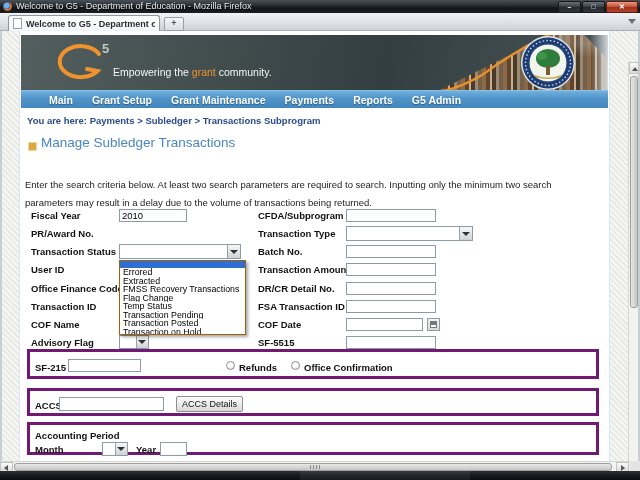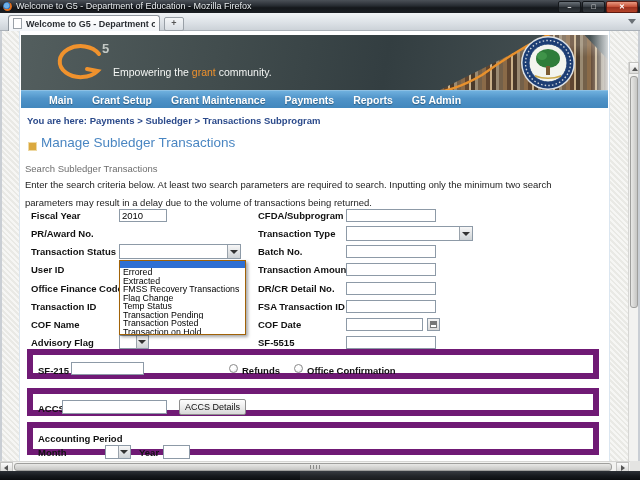--- a/index.html
+++ b/index.html
@@ -88,21 +88,21 @@
     background:linear-gradient(180deg,#f4f4f4,#d9d9d9);}
   .calbtn:before{content:"";position:absolute;left:2px;top:2px;right:2px;bottom:2px;background:#fff;border:1px solid #777;
     background:linear-gradient(180deg,#777 0 3px,#fff 3px);}
 
   .popup{position:absolute;left:99px;top:229px;width:127px;height:75px;background:#fff;border:1px solid #a16207;
     box-sizing:border-box;box-shadow:2px 2px 3px rgba(0,0,0,.35);z-index:20;overflow:hidden;}
   .opt{font-size:8.8px;line-height:8.5px;height:8.5px;padding-left:3px;color:#000;white-space:nowrap;overflow:hidden;}
   .opt.sel{height:7px;background:#2f6fd3;}
 
   
-  .box{position:absolute;left:7px;width:572px;border:6px solid #701a75;background:#fff;box-sizing:border-box;}
+  .box{position:absolute;left:7px;width:572px;border:3px solid #701a75;background:#fff;box-sizing:border-box;}
   .radio{position:absolute;width:9px;height:9px;border:1px solid #8a8a8a;border-radius:50%;
     background:radial-gradient(circle at 35% 30%,#ffffff 0 40%,#d8dcdf 100%);box-sizing:border-box;}
   .btn{position:absolute;height:16px;border:1px solid #8e8e8e;border-radius:2px;
     background:linear-gradient(180deg,#fdfdfd 0%,#e9e9e9 60%,#d8d8d8 100%);
     font-size:9px;color:#111;text-align:center;line-height:14px;padding:0 5px;box-sizing:border-box;white-space:nowrap;}
 
   
   .vscroll{position:absolute;right:0;top:31px;width:10px;height:430px;background:#f2f2f0;border-left:1px solid #d6d6d4;box-sizing:border-box;}
   .sbtn{position:absolute;left:0;width:10px;height:12px;background:linear-gradient(180deg,#fbfbfb,#dcdcda);border:1px solid #c2c2c0;box-sizing:border-box;}
   .arrow-up{position:absolute;left:2px;top:4px;width:0;height:0;border-left:3px solid transparent;border-right:3px solid transparent;border-bottom:4px solid #555;}
@@ -184,25 +184,24 @@
         <span>You are here:</span>
         <span>Payments</span>
         <span>&gt;</span>
         <span>Subledger</span>
         <span>&gt;</span>
         <span>Transactions Subprogram</span>
       </div>
 
       <div class="bullet"></div>
       <div class="ptitle">Manage Subledger Transactions</div>
-      <div class="sectionlbl">Search Subledger Transactions</div>
       <div class="instructions">Enter the search criteria below. At least two search parameters are required to search. Inputting only the minimum two search parameters may result in a delay due to the volume of transactions being returned.</div>
 
       <div class="lbl" style="left:11px;top:179px">Fiscal Year</div>
-      <input class="txt" style="left: 99px; top: 178px; width: 48px;" value="2010">
+      <input class="txt" style="left: 99px; top: 178px; width: 68px;" value="2010">
       <div class="lbl" style="left:11px;top:197px">PR/Award No.</div>
       <input class="txt" style="left: 99px; top: 196px; width: 92px; margin-top: 40px;" value="P268K100142">
       <div class="lbl" style="left:11px;top:215px">Transaction Status</div>
       <div class="combo" style="left:99px;top:213px;width:122px">
         <span class="cfield"></span>
         <span class="cbtn">
             <i class="tri"></i>
           </span>
       </div>
       <div class="lbl" style="left:11px;top:233px">User ID</div>

